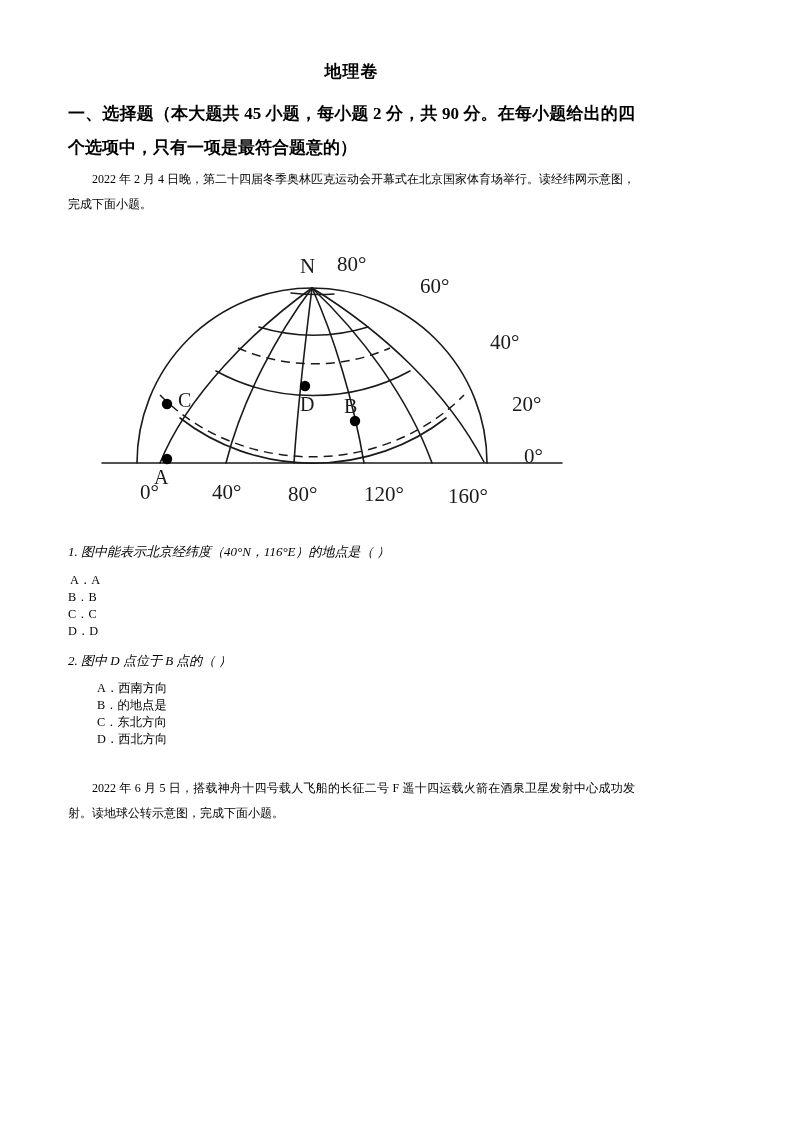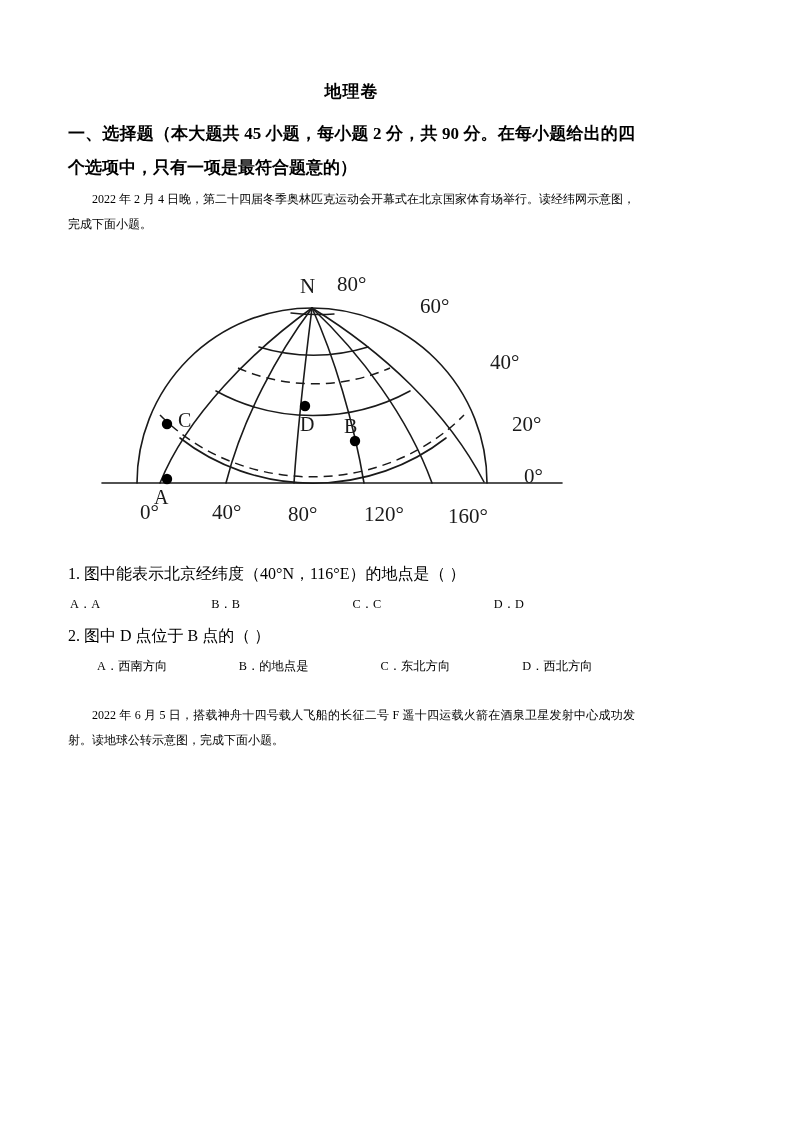--- a/index.html
+++ b/index.html
@@ -14,21 +14,21 @@
     color: #000000;
     position: relative;
     overflow: hidden;
   }
   .page {
     position: absolute;
     left: 0; top: 0;
     width: 703px;
     height: 1122px;
     box-sizing: border-box;
-    padding: 60px 68px 0 68px;
+    padding: 40px 68px 0 68px;
   }
   .doc-title {
     text-align: center;
     font-size: 17px;
     font-weight: bold;
     margin: 20px 0 14px 0;
     letter-spacing: 1px;
   }
   .section-head {
     font-size: 17px;
@@ -40,28 +40,30 @@
   .body-text {
     font-size: 12px;
     line-height: 2.1;
     text-align: justify;
     margin: 0;
   }
   .indent {
     text-indent: 2em;
   }
   .q-line {
-    font-size: 16px;
+    font-size: 13px;
     line-height: 1.55;
     margin: 11px 0 0 0;
+    font-style: italic;
   }
   .opts {
     display: flex;
     font-size: 12.3px;
     margin: 9px 0 0 0;
+    flex-direction: column;
   }
   .opts > span {
     display: inline-block;
   }
   .opts.four > span { width: 25%; }
   .opts.four > span:first-child { padding-left: 2px; }
   .opts.wide > span { width: 25%; margin-left: 29px; }
 
   .figure {
     margin: 14px 0 6px 0;

